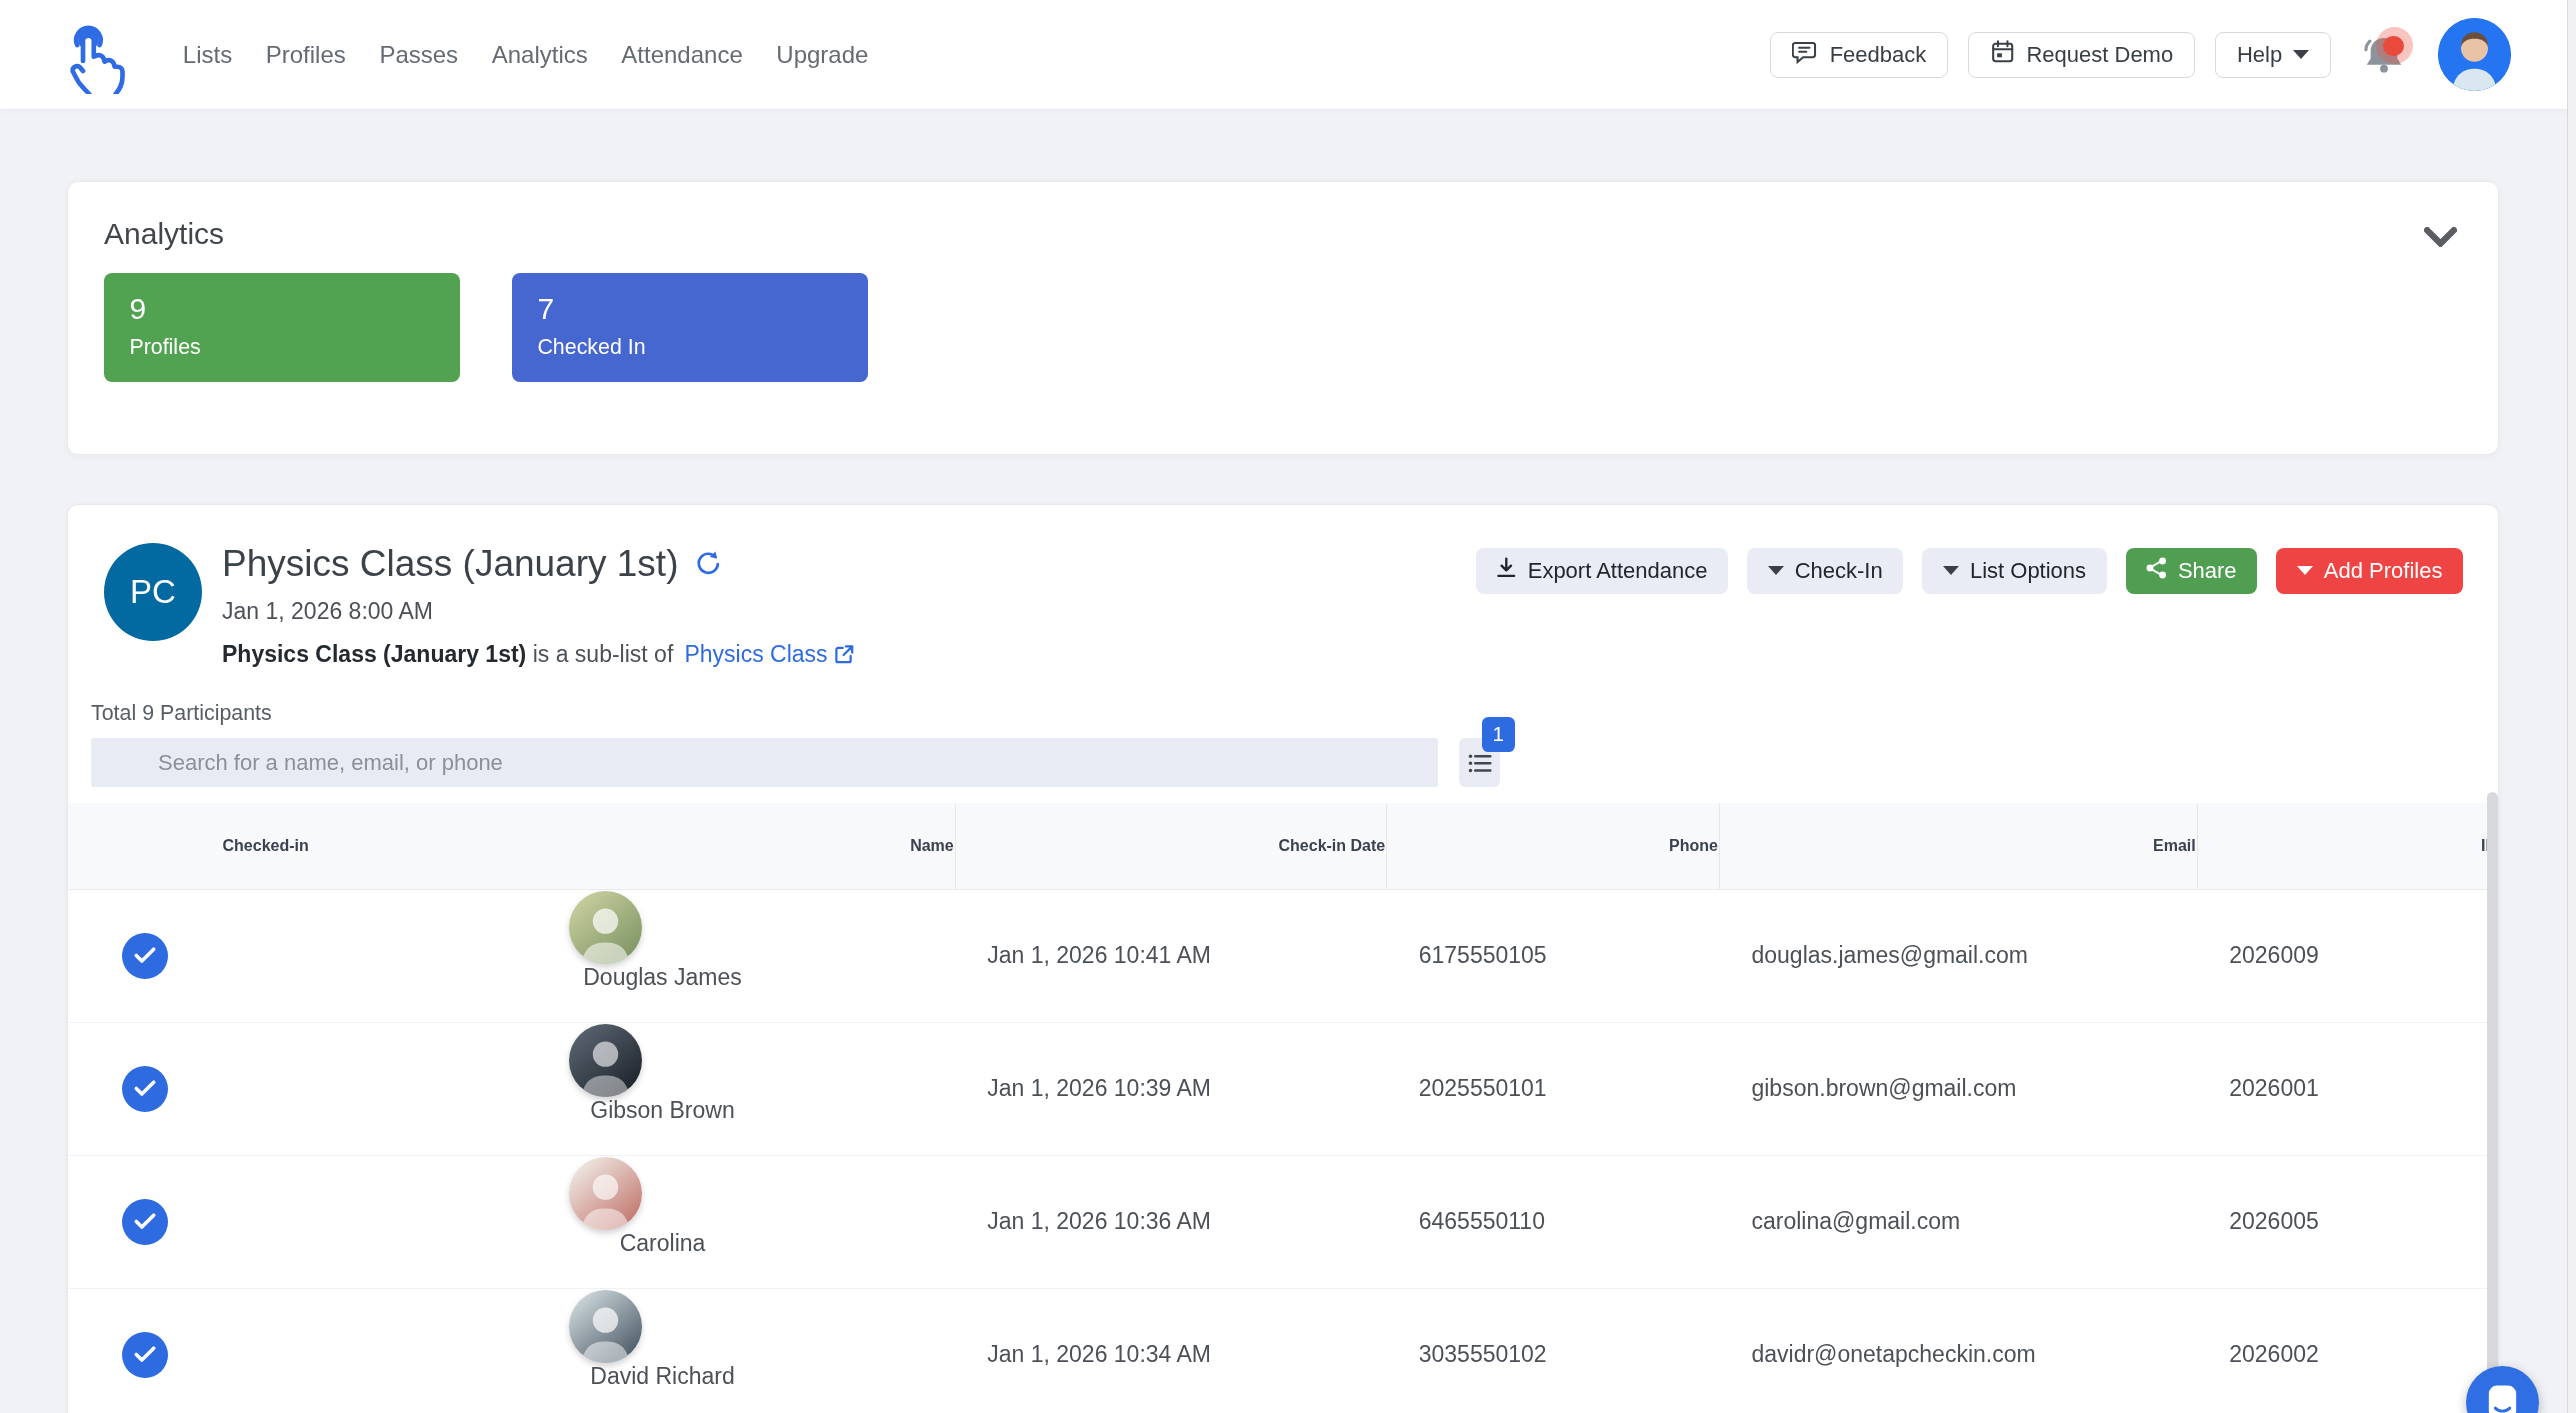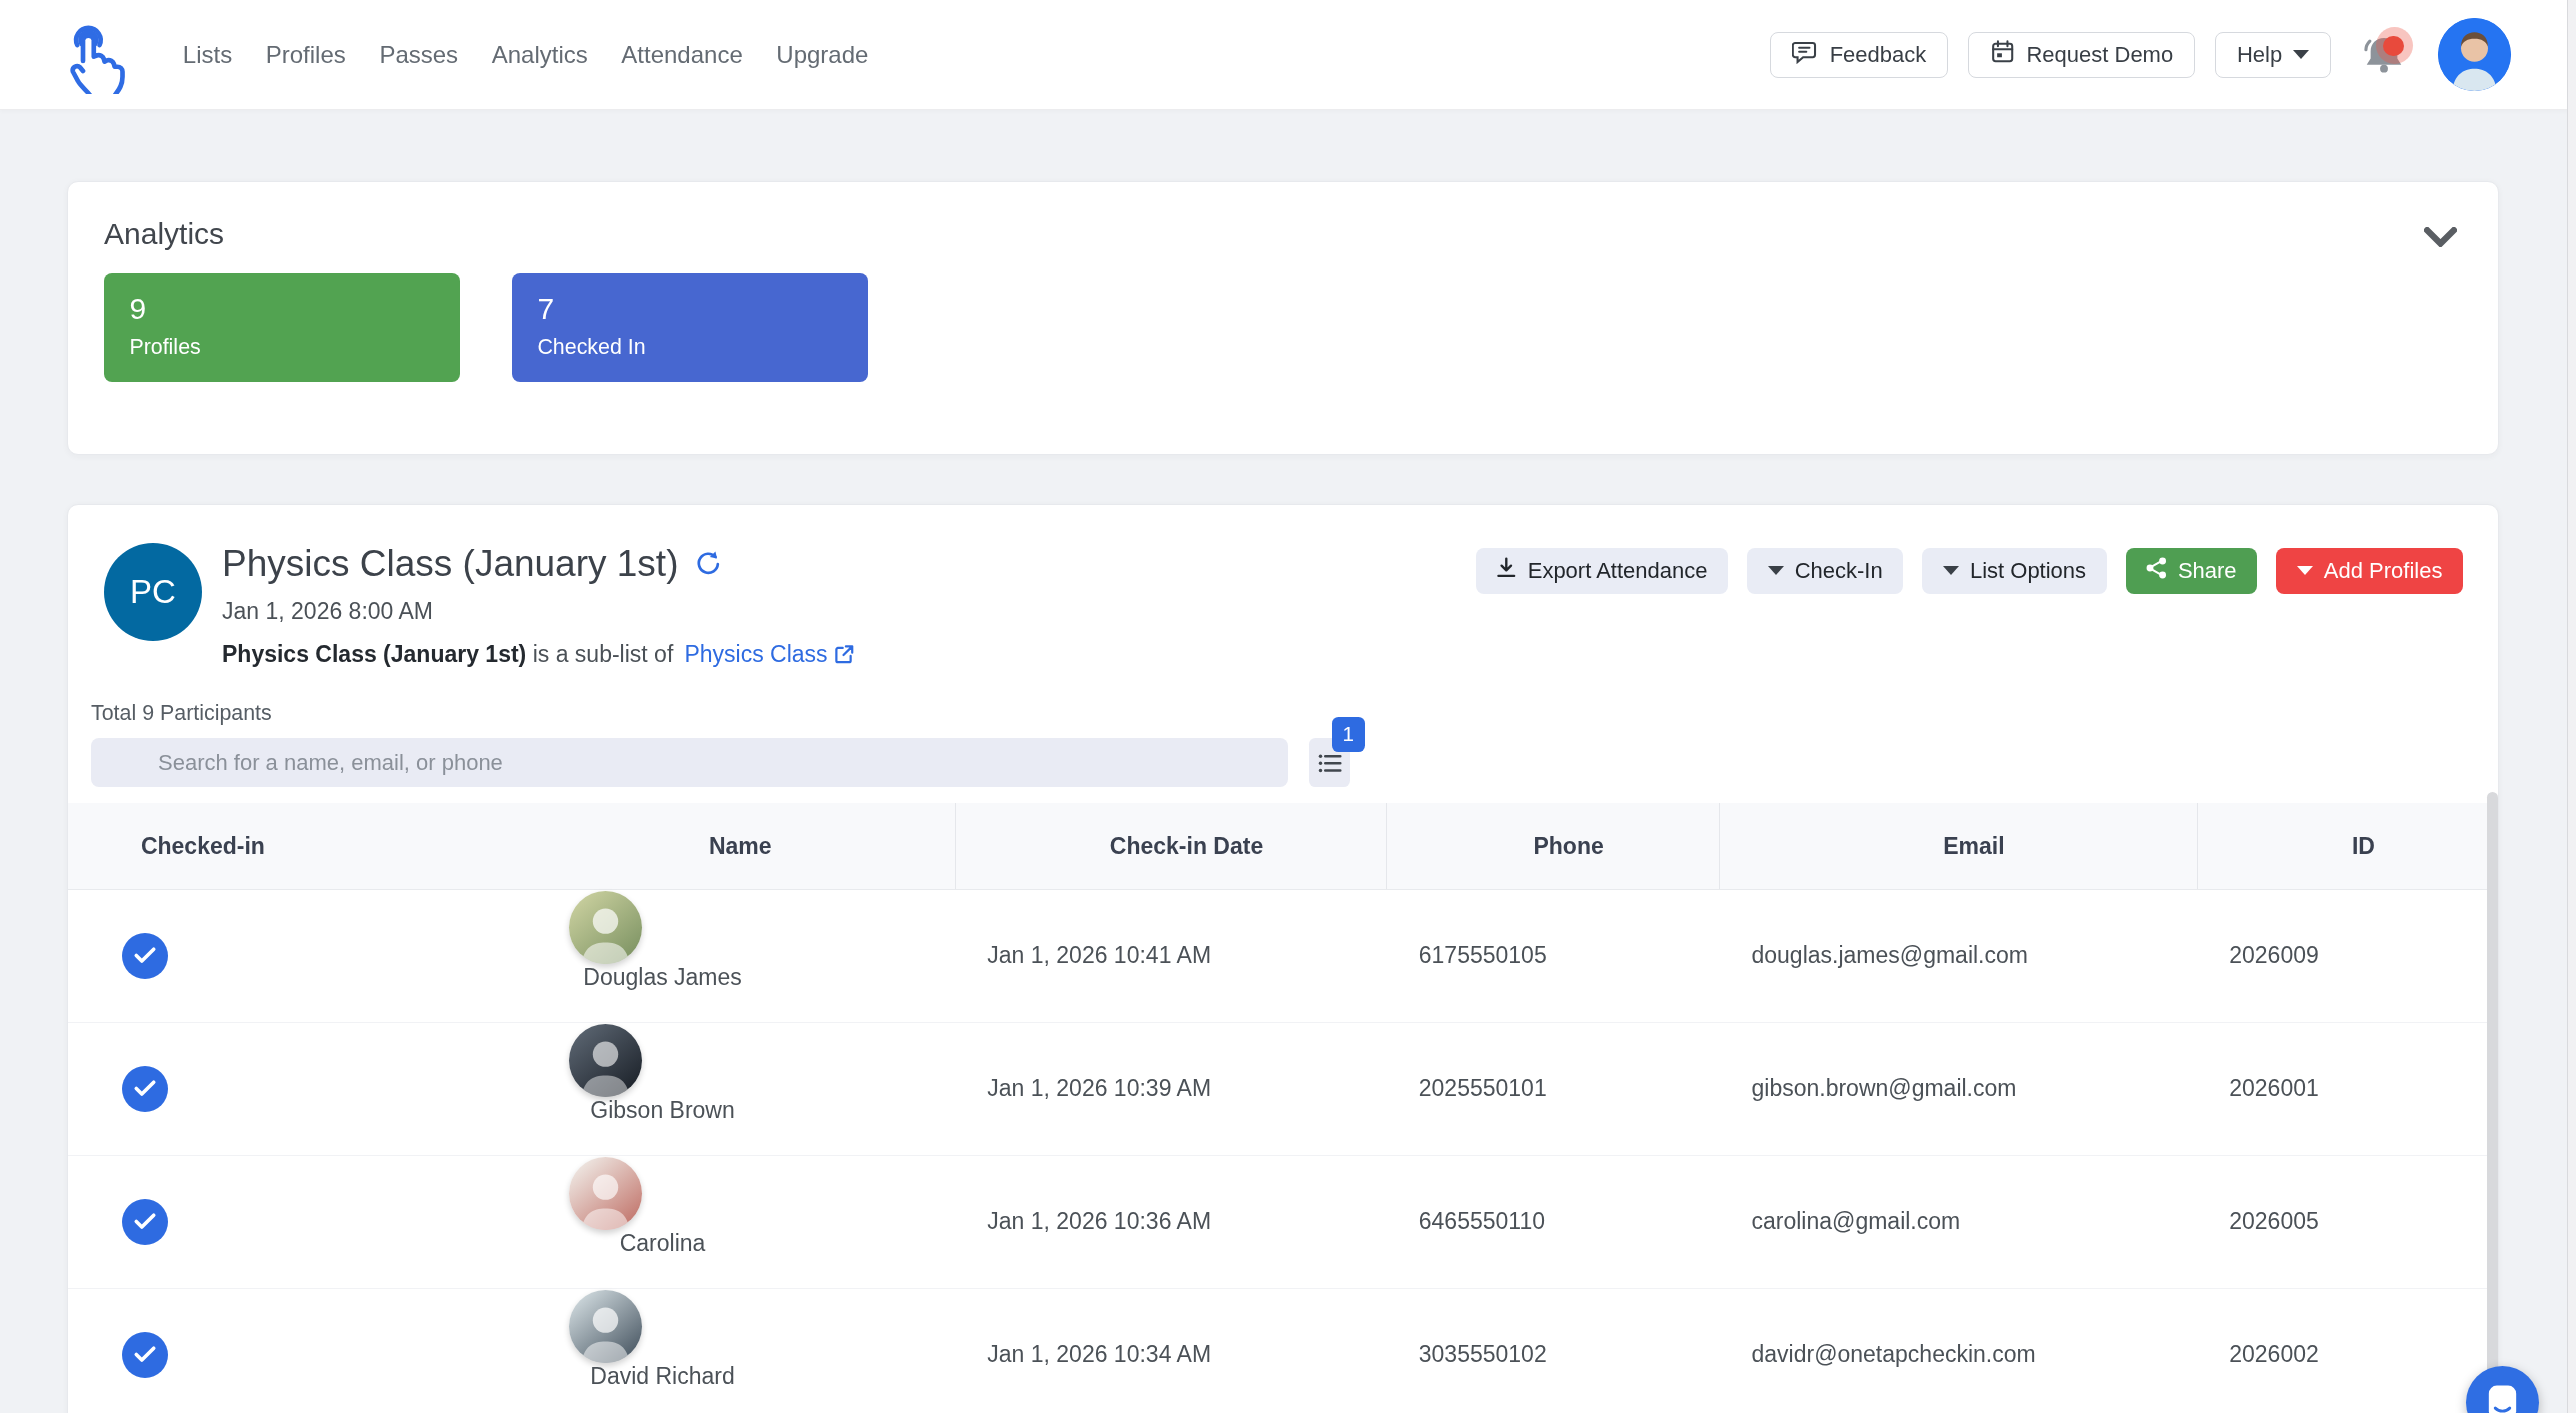--- a/index.html
+++ b/index.html
@@ -53,31 +53,31 @@
 
   .toolbar{position:absolute;right:35px;top:4.8px;display:flex;gap:19px;}
   .btn{height:46px;border-radius:8px;border:none;display:flex;align-items:center;gap:11px;
     padding:0 20.6px;font-size:22px;font-weight:500;font-family:inherit;cursor:pointer;}
   .btn-light{background:#e9ecf5;color:#22262b;}
   .btn-green{background:#4f9e52;color:#fff;}
   .btn-blue{background:#ef4444;color:#fff;}
 
   .total-line{margin:33px 0 0 23px;font-size:21.4px;color:#565d64;}
   .search-row{margin:12.7px 0 0 23px;display:flex;align-items:flex-start;}
-  .search-input{width:1197px;height:49px;border-radius:8px;border:none;background:#e9ebf4;
+  .search-input{width:1347px;height:49px;border-radius:3px;border:none;background:#e9ebf4;
     padding:0 24px 0 67px;font-size:22px;color:#3a4047;font-family:inherit;outline:none;}
   .search-input::placeholder{color:#8a9099;}
   .view-btn{position:relative;margin-left:21.4px;width:41px;height:49px;border-radius:6.4px;
     background:#e9ebf4;display:flex;align-items:center;justify-content:center;cursor:pointer;}
   .view-badge{position:absolute;top:-21.4px;right:-14.3px;min-width:33px;height:35px;border-radius:6.4px;
     background:#2e6be1;color:#fff;font-size:20.6px;display:flex;align-items:center;justify-content:center;padding:0 6.4px;}
 
   
   table.participants{margin-top:16px;width:100%;border-collapse:collapse;}
-  .participants th{height:86px;background:#f8f9fb;text-align:center;font-size:23px;font-weight:700;
+  .participants th{height:86px;background:#f8f9fb;text-align:right;font-size:16px;font-weight:700;
     color:#3a4150;padding-left:32px;border-bottom:1.6px solid #e8eaed;}
   .participants th.th-checked{padding-left:29px;}
   .participants th.th-name{padding-left:217px;}
   .participants th.v-div{border-right:1.6px solid #e5e7eb;}
   .participants td{height:130px;font-size:23px;color:#4b5157;border-bottom:1.6px solid #f1f2f5;padding-left:32px;}
   .td-check{padding-left:54px !important;}
   .check-circle{width:46px;height:46px;border-radius:50%;background:#2e6be1;
     display:flex;align-items:center;justify-content:center;}
   .td-name{display:flex;align-items:center;height:130px;padding-left:29px !important;flex-direction:column;}
   .row-avatar{width:73px;height:73px;border-radius:50%;overflow:hidden;margin-right:115px;flex:0 0 auto;

